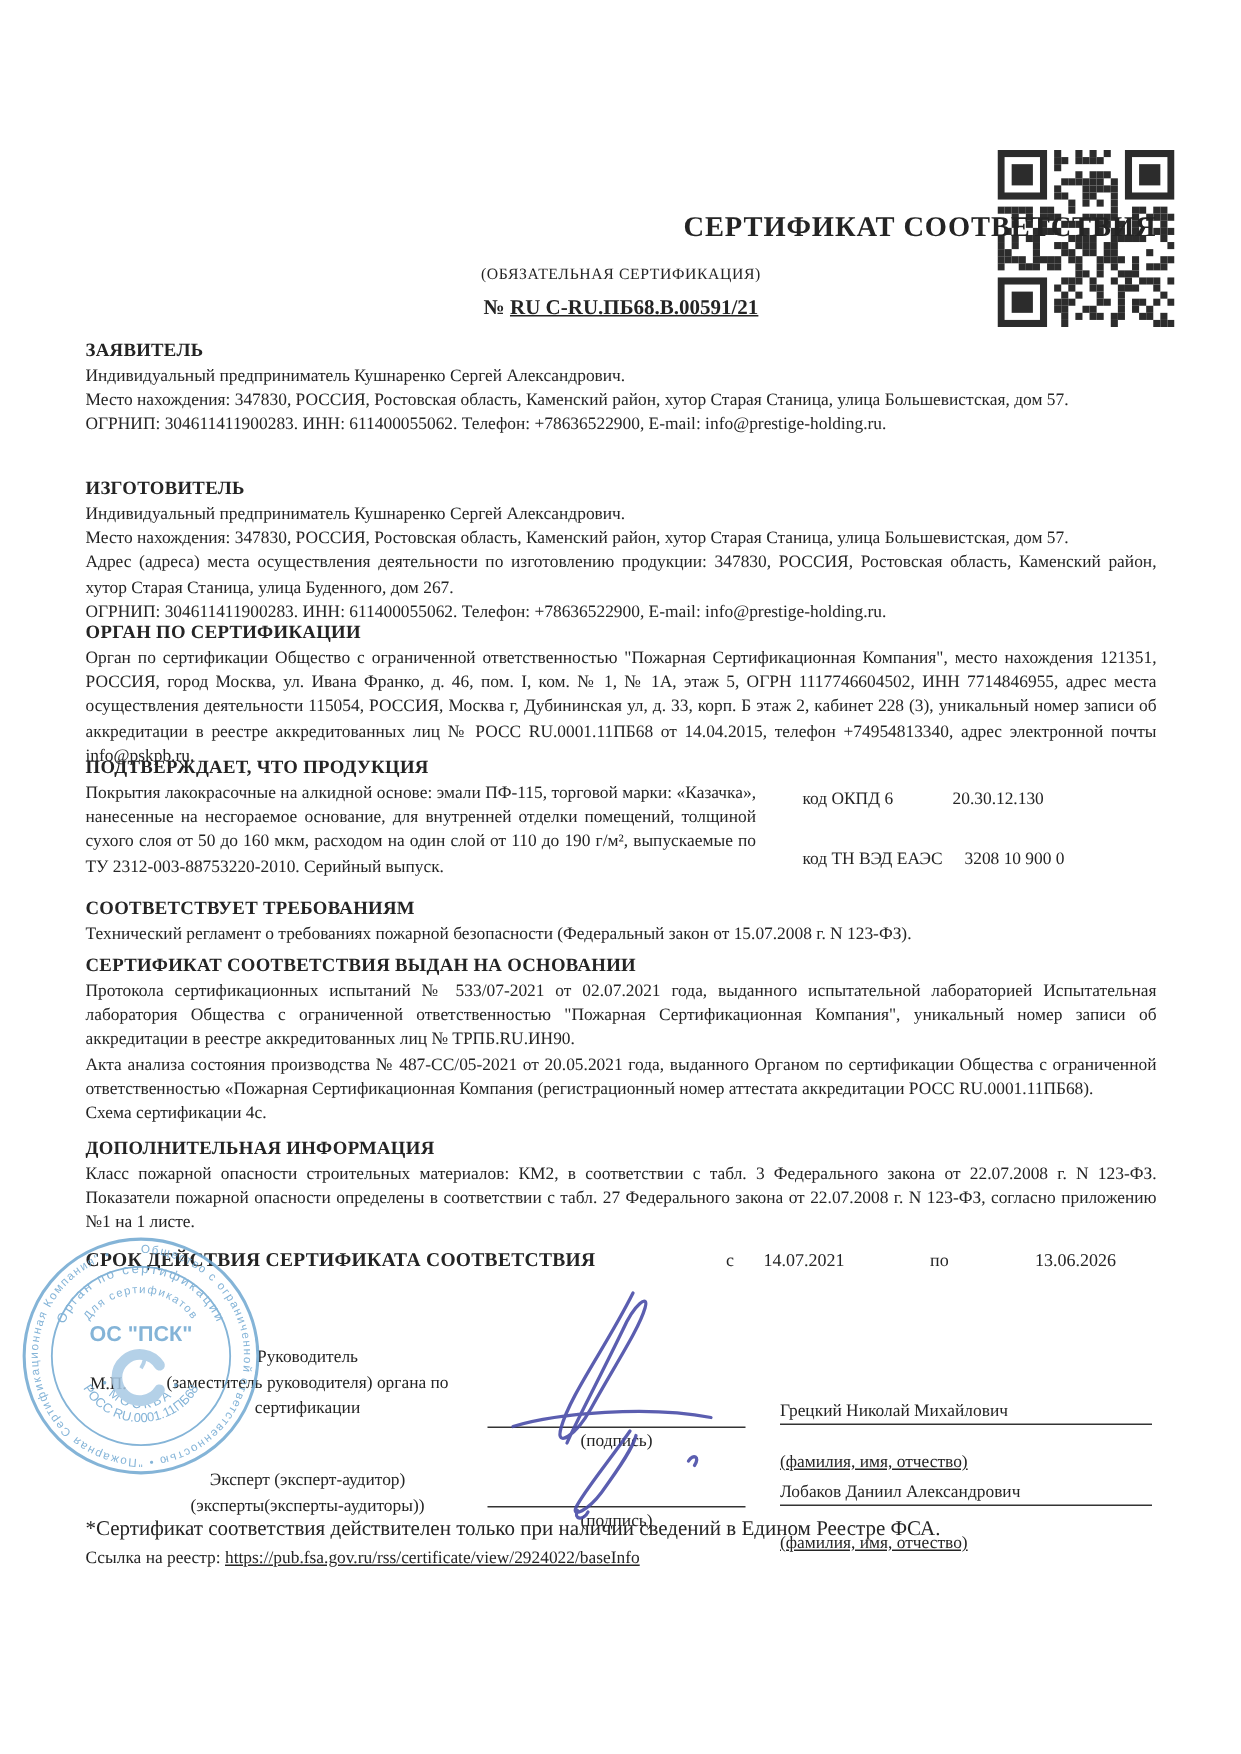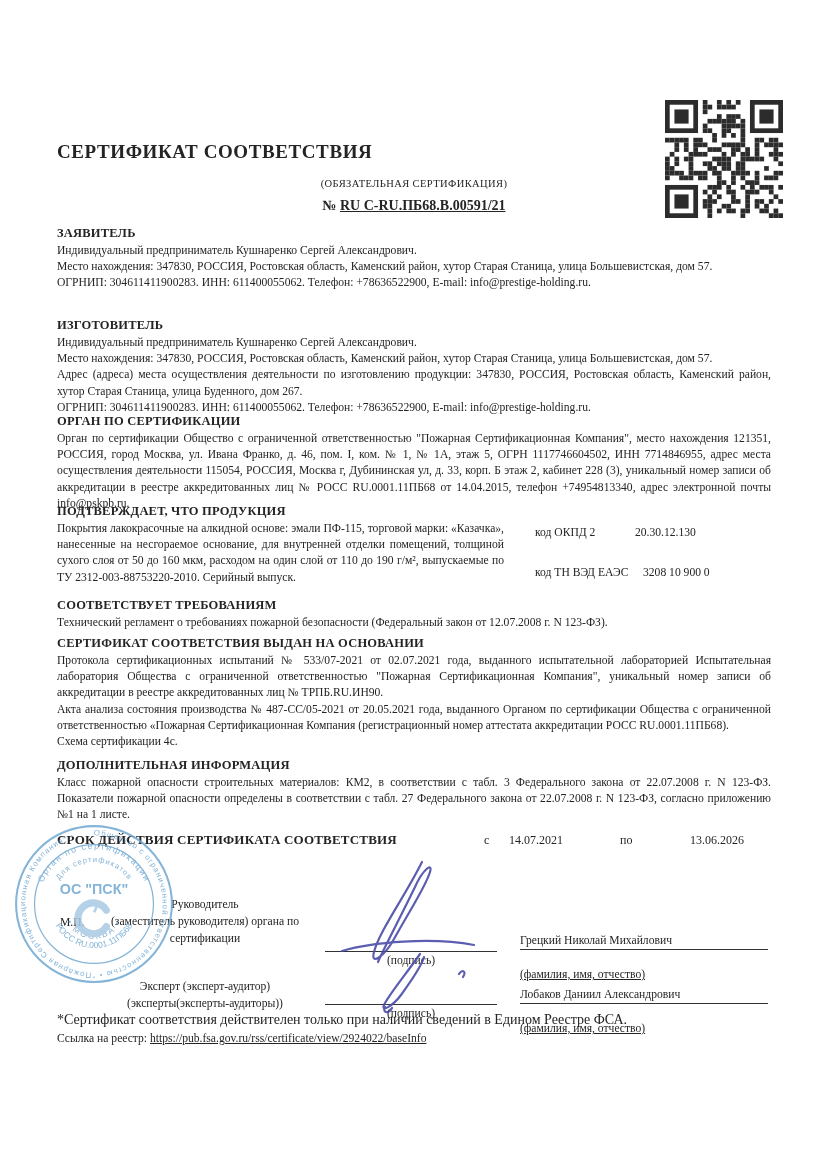--- a/index.html
+++ b/index.html
@@ -1,18 +1,18 @@
 <!DOCTYPE html>
 <html><head>
 <meta charset="utf-8">
 <style>
   html,body{margin:0;padding:0;background:#ffffff;}
   .page{position:relative;width:827px;height:1169px;background:#fff;overflow:hidden;
         font-family:"Liberation Serif",serif;color:#242424;}
-  .title{position:absolute;top:141px;left:57px;width:714px;text-align:left;
+  .title{position:absolute;top:141px;left:57px;width:714px;text-align:right;
          font-size:19px;font-weight:bold;letter-spacing:.6px;}
   .subtitle{position:absolute;top:178px;left:57px;width:714px;text-align:center;
          font-size:10.5px;letter-spacing:.4px;}
   .cert-number{position:absolute;top:198px;left:57px;width:714px;text-align:center;
          font-size:14px;font-weight:bold;}
   .cert-number .u{text-decoration:underline;}
   .qr{position:absolute;left:665px;top:100px;width:118px;height:118px;}
   .sec{position:absolute;left:57px;width:714px;}
   .h{font-size:12.5px;font-weight:bold;letter-spacing:.2px;}
   .body{margin-top:2px;font-size:11.6px;line-height:16.2px;text-align:justify;white-space:pre-line;}
@@ -286,29 +286,29 @@
   </div>
 
   <div class="sec" style="top:414px">
     <div class="h">ОРГАН ПО СЕРТИФИКАЦИИ</div>
     <div class="body">Орган по сертификации Общество с ограниченной ответственностью "Пожарная Сертификационная Компания", место нахождения 121351, РОССИЯ, город Москва, ул. Ивана Франко, д. 46, пом. I, ком. № 1, № 1А, этаж 5, ОГРН  1117746604502, ИНН  7714846955, адрес места осуществления деятельности 115054, РОССИЯ, Москва г, Дубининская ул, д. 33, корп. Б этаж 2, кабинет 228 (3), уникальный номер записи об аккредитации в реестре аккредитованных лиц № РОСС RU.0001.11ПБ68 от 14.04.2015, телефон +74954813340, адрес электронной почты info@pskpb.ru.</div>
   </div>
 
   <div class="sec" style="top:504px;height:92px">
     <div class="h">ПОДТВЕРЖДАЕТ, ЧТО ПРОДУКЦИЯ</div>
     <div class="prod-desc">Покрытия лакокрасочные на алкидной основе: эмали ПФ-115, торговой марки: «Казачка», нанесенные на несгораемое основание, для внутренней отделки помещений, толщиной сухого слоя от 50 до 160 мкм, расходом на один слой от 110 до 190 г/м², выпускаемые по ТУ 2312-003-88753220-2010. Серийный выпуск.</div>
-    <span class="code-label" style="top:22px">код ОКПД 2</span>
+    <span class="code-label" style="top:22px">код ОКПД 6</span>
     <span class="code-value" style="top:22px">20.30.12.130</span>
     <span class="code-label" style="top:62px">код ТН ВЭД ЕАЭС</span>
     <span class="code-value" style="top:62px;left:586px">3208 10 900 0</span>
   </div>
 
   <div class="sec" style="top:598px">
     <div class="h">СООТВЕТСТВУЕТ ТРЕБОВАНИЯМ</div>
-    <div class="body">Технический регламент о требованиях пожарной безопасности (Федеральный закон от 12.07.2008 г. N 123-ФЗ).</div>
+    <div class="body">Технический регламент о требованиях пожарной безопасности (Федеральный закон от 15.07.2008 г. N 123-ФЗ).</div>
   </div>
 
   <div class="sec" style="top:636px">
     <div class="h">СЕРТИФИКАТ СООТВЕТСТВИЯ ВЫДАН НА ОСНОВАНИИ</div>
     <div class="body">Протокола сертификационных испытаний № 533/07-2021 от 02.07.2021 года, выданного испытательной лабораторией Испытательная лаборатория Общества с ограниченной ответственностью "Пожарная Сертификационная Компания", уникальный номер записи об аккредитации в реестре аккредитованных лиц № ТРПБ.RU.ИН90.
 Акта анализа состояния производства № 487-СС/05-2021 от 20.05.2021 года, выданного Органом по сертификации Общества с ограниченной ответственностью «Пожарная Сертификационная Компания (регистрационный номер аттестата аккредитации РОСС RU.0001.11ПБ68).
 Схема сертификации 4с.</div>
   </div>
 
   <div class="sec" style="top:758px">

